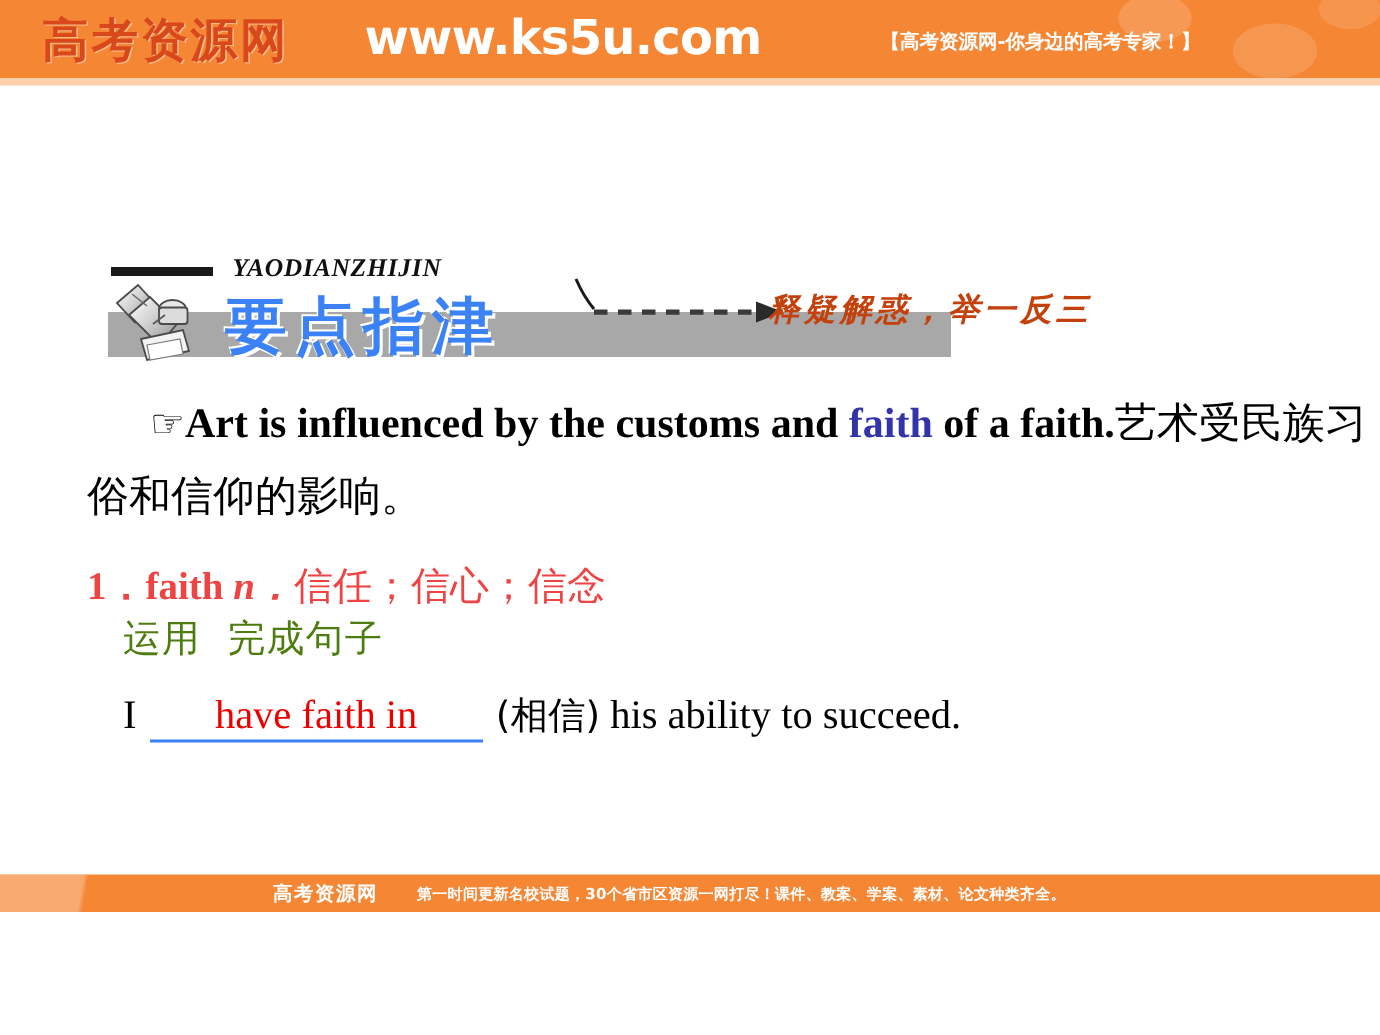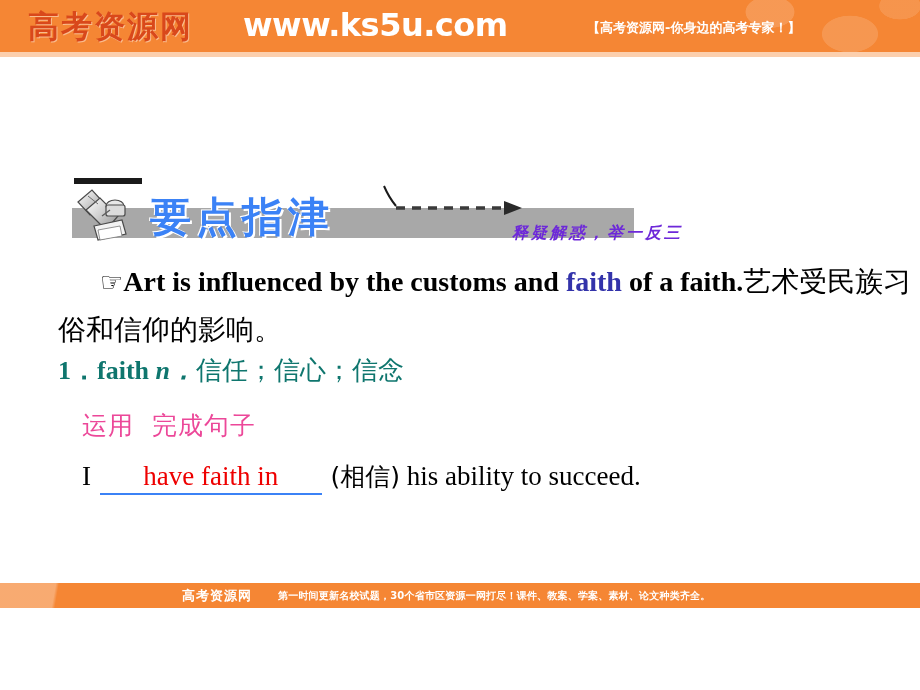--- a/index.html
+++ b/index.html
@@ -129,27 +129,26 @@
   }
   .title-arrow {
     position: absolute;
     left: 308px; top: 16px;
     width: 150px; height: 42px;
   }
   .title-slogan {
     position: absolute;
     left: 440px; top: 24px;
     font-family: "DejaVu Serif", serif;
-    font-size: 16px;
+    font-size: 21px;
     font-weight: bold;
     font-style: italic;
     letter-spacing: 3px;
-    color: #6d28d9;
-    white-space: nowrap;
-    margin-top: 31px;
+    color: #c2410c;
+    white-space: nowrap;
   }
 
   
   .content { position: absolute; left: 0; top: 0; width: 920px; }
 
   .lead-para {
     position: absolute;
     left: 58px; top: 258px;
     width: 862px;
     font-family: "Liberation Serif", serif;
@@ -166,41 +165,41 @@
   }
   .lead-para .blue { color: #3333AA; }
   .lead-para .zh {
     font-family: "DejaVu Sans", sans-serif;
     font-weight: normal;
     font-size: 28px;
   }
 
   .entry-line {
     position: absolute;
-    left: 58px; top: 353px;
+    left: 58px; top: 373px;
     font-size: 26px;
     font-weight: bold;
-    color: #0f766e;
+    color: #ef4444;
     white-space: nowrap;
   }
   .entry-line .num { font-family: "Liberation Serif", serif; }
   .entry-line .word { font-family: "Liberation Serif", serif; }
   .entry-line .pos { font-family: "Liberation Serif", serif; font-style: italic; }
   .entry-line .zh {
     font-family: "DejaVu Sans", sans-serif;
     font-weight: normal;
     font-size: 26px;
   }
 
   .practice-label {
     position: absolute;
     left: 82px; top: 409px;
     font-family: "DejaVu Sans", sans-serif;
     font-size: 25px;
-    color: #ec4899;
+    color: #4d7c0f;
     letter-spacing: 1px;
     white-space: nowrap;
   }
 
   .answer-line {
     position: absolute;
     left: 82px; top: 460px;
     font-family: "Liberation Serif", serif;
     font-size: 27px;
     color: #000000;
@@ -286,20 +285,21 @@
         <polygon points="10,24 24,12 42,30 30,44" fill="url(#mg)" stroke="#4a4a4a" stroke-width="1.2"></polygon>
         <ellipse cx="39" cy="20" rx="9" ry="6" fill="#e8e8e8" stroke="#4a4a4a" stroke-width="1.2"></ellipse>
         <rect x="30" y="19" width="19" height="11" rx="2" fill="#dcdcdc" stroke="#4a4a4a" stroke-width="1.2"></rect>
         <polygon points="18,40 46,34 50,48 22,54" fill="#f2f2f2" stroke="#4a4a4a" stroke-width="1.2"></polygon>
         <polygon points="22,44 44,40 46,50 24,54" fill="#ffffff" stroke="#7a7a7a" stroke-width="0.8"></polygon>
         <path d="M26,30 L34,24" stroke="#5a5a5a" stroke-width="1.2" fill="none"></path>
         <path d="M12,10 L22,18" stroke="#6a6a6a" stroke-width="1" fill="none"></path>
       </svg>
     </span>
 
+    <div class="title-pinyin">YAODIANZHIJIN</div>
     <div class="title-main">要点指津</div>
 
     <span class="title-arrow">
       <svg width="150" height="42" viewBox="0 0 150 42">
         <path d="M4,2 C7,9 11,16 16,22" stroke="#1a1a1a" stroke-width="2" fill="none"></path>
         <line x1="16" y1="24" x2="124" y2="24" stroke="#3a3a3a" stroke-width="3.5" stroke-dasharray="9 7" stroke-linecap="butt"></line>
         <polygon points="124,17 142,24 124,31" fill="#2a2a2a"></polygon>
       </svg>
     </span>
 

